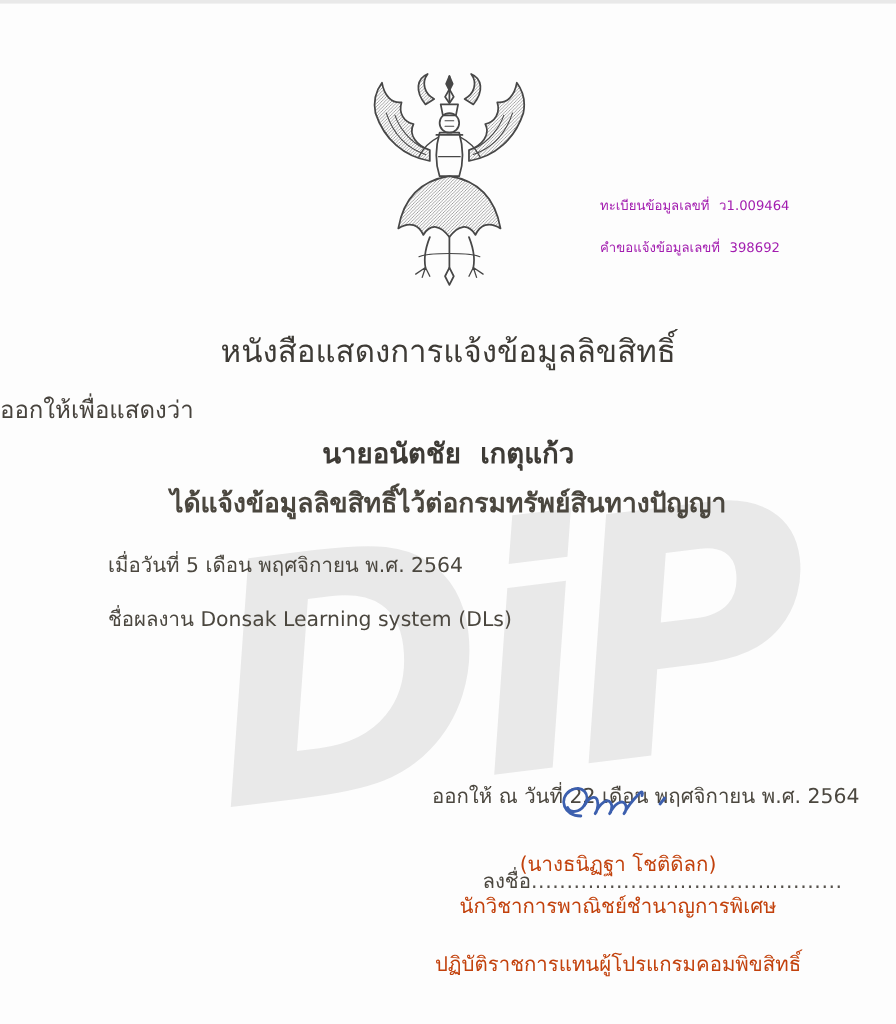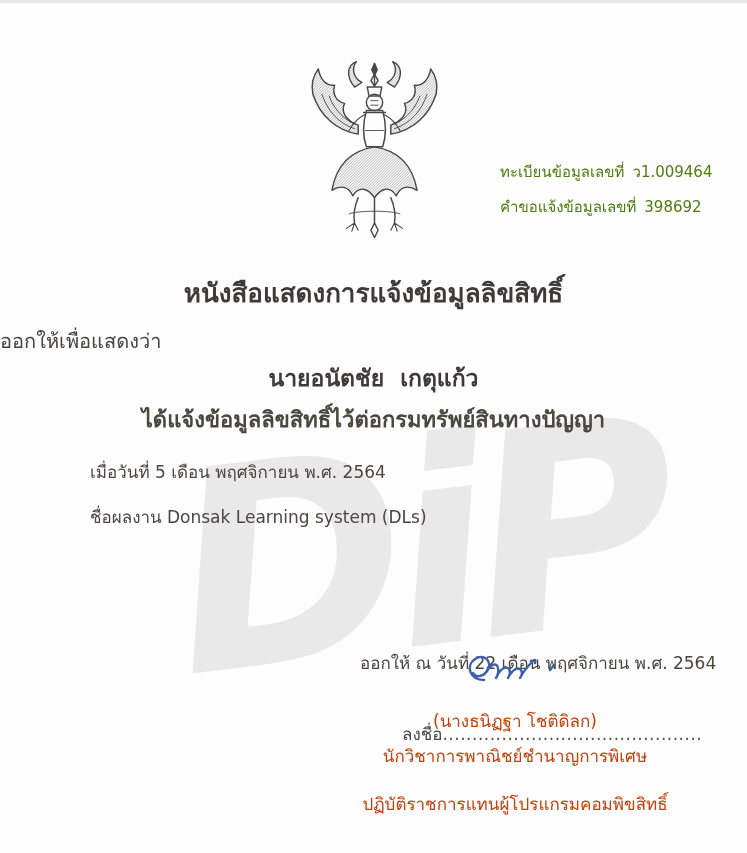--- a/index.html
+++ b/index.html
@@ -36,29 +36,29 @@
   .content { position: relative; z-index: 1; }
   
   .emblem {
     position: absolute; left: 302px; top: 58px;
     width: 145px; height: 194px;
   }
   .emblem svg { width: 100%; height: 100%; }
   
   .reg-block {
     position: absolute; left: 500px; top: 162px;
-    font-size: 15px; color: #4d7c0f;
+    font-size: 11px; color: #a21caf;
   }
   .reg-line { line-height: 20px; margin-bottom: 15px; white-space: nowrap; }
   .reg-line .lbl { margin-right: 8px; }
   
   .title {
     position: absolute; left: 0; right: 0; top: 272px;
     margin: 0; text-align: center;
-    font-size: 26px; font-weight: 700; color: #3e3b36;
+    font-size: 26px; font-weight: 400; color: #3e3b36;
   }
   .subtitle {
     position: absolute; left: 0; right: 0; top: 325px;
     text-align: left; font-size: 20px; color: #47433d;
   }
   .name {
     position: absolute; left: 0; right: 0; top: 360px;
     text-align: center; font-size: 23px; font-weight: 700;
     color: #3e3b36; white-space: pre;
   }

